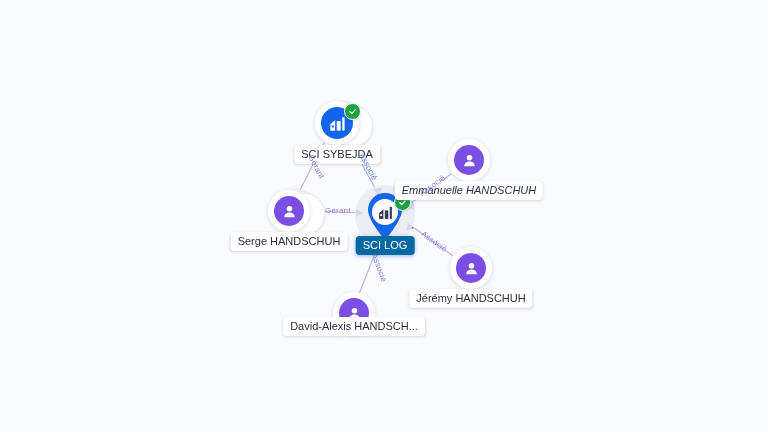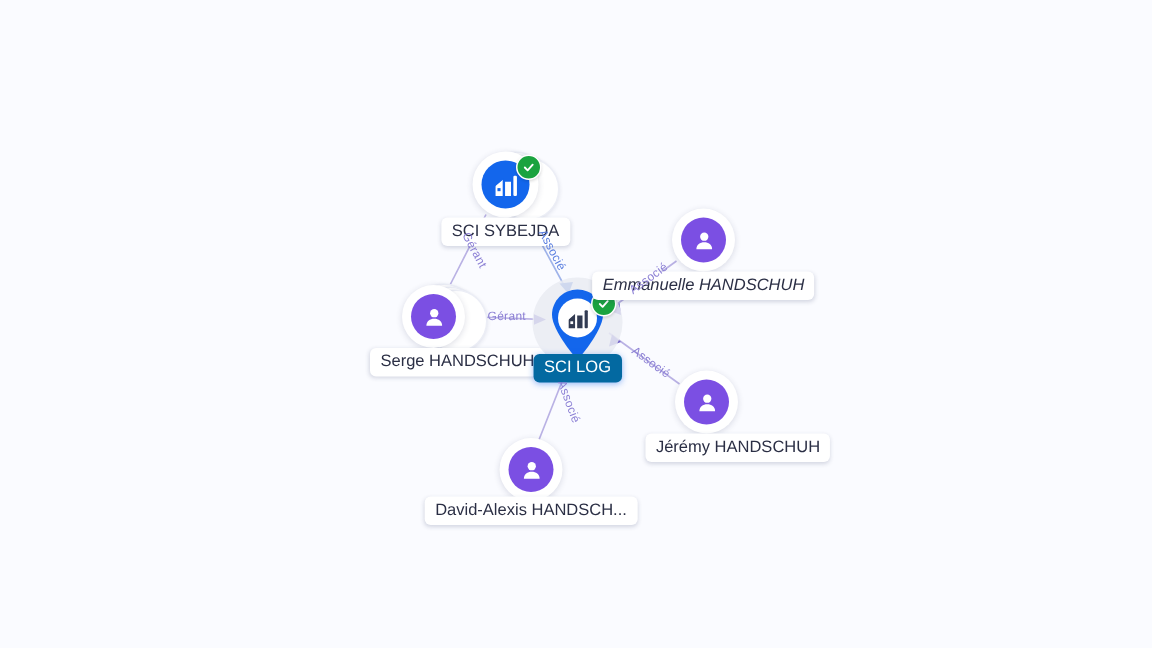--- a/index.html
+++ b/index.html
@@ -234,21 +234,21 @@
     <div class="stack s2"></div>
     <div class="stack s3"></div>
     <div class="person-ring">
       <div class="person-avatar">
         <svg width="17" height="17" viewBox="0 0 24 24" fill="none">
           <circle cx="12" cy="8.2" r="3.9" fill="#ffffff"></circle>
           <path d="M4.6 20 C4.6 15.6 8 13.4 12 13.4 C16 13.4 19.4 15.6 19.4 20 Z" fill="#ffffff"></path>
         </svg>
       </div>
     </div>
-    <div class="node-label" style="left:16px; top:21px;">Serge HANDSCHUH</div>
+    <div class="node-label" style="left:0px; top:21px;">Serge HANDSCHUH</div>
   </div>
 
   <div class="node" style="left:385px; top:215px;">
     <div class="halo"></div>
     <div class="pin">
       <svg width="42" height="52" viewBox="0 0 42 52" fill="none">
         <path d="M21 2 C11.6 2 4 9.5 4 18.8 C4 29.8 21 49 21 49 C21 49 38 29.8 38 18.8 C38 9.5 30.4 2 21 2 Z" fill="#1366ec"></path>
       </svg>
       <div class="pin-inner">
         <svg width="17" height="17" viewBox="0 0 24 24" fill="none">
@@ -282,33 +282,33 @@
 
   <div class="node" style="left:471px; top:268px;">
     <div class="person-ring">
       <div class="person-avatar">
         <svg width="17" height="17" viewBox="0 0 24 24" fill="none">
           <circle cx="12" cy="8.2" r="3.9" fill="#ffffff"></circle>
           <path d="M4.6 20 C4.6 15.6 8 13.4 12 13.4 C16 13.4 19.4 15.6 19.4 20 Z" fill="#ffffff"></path>
         </svg>
       </div>
     </div>
-    <div class="node-label" style="left:0px; top:21px;margin-left:21px;">Jérémy HANDSCHUH</div>
+    <div class="node-label" style="left:0px; top:21px;">Jérémy HANDSCHUH</div>
   </div>
 
   <div class="node" style="left:354px; top:313px;">
     <div class="person-ring">
       <div class="person-avatar">
         <svg width="17" height="17" viewBox="0 0 24 24" fill="none">
           <circle cx="12" cy="8.2" r="3.9" fill="#ffffff"></circle>
           <path d="M4.6 20 C4.6 15.6 8 13.4 12 13.4 C16 13.4 19.4 15.6 19.4 20 Z" fill="#ffffff"></path>
         </svg>
       </div>
     </div>
-    <div class="node-label" style="left:0px; top:18px;text-align:center;">David-Alexis HANDSCH...</div>
+    <div class="node-label" style="left:0px; top:4px;text-align:center;">David-Alexis HANDSCH...</div>
   </div>
 
   <div class="edge-label" style="left:303px; top:163px; transform:rotate(62deg);">Gérant</div>
 
   <div class="edge-label blue" style="left:353px; top:163px; transform:rotate(62deg);">Associé</div>
 
   <div class="edge-label" style="left:325px; top:207px;">Gérant</div>
 
   <div class="edge-label" style="left:418px; top:182px; transform:rotate(-36deg);">Associé</div>
 

